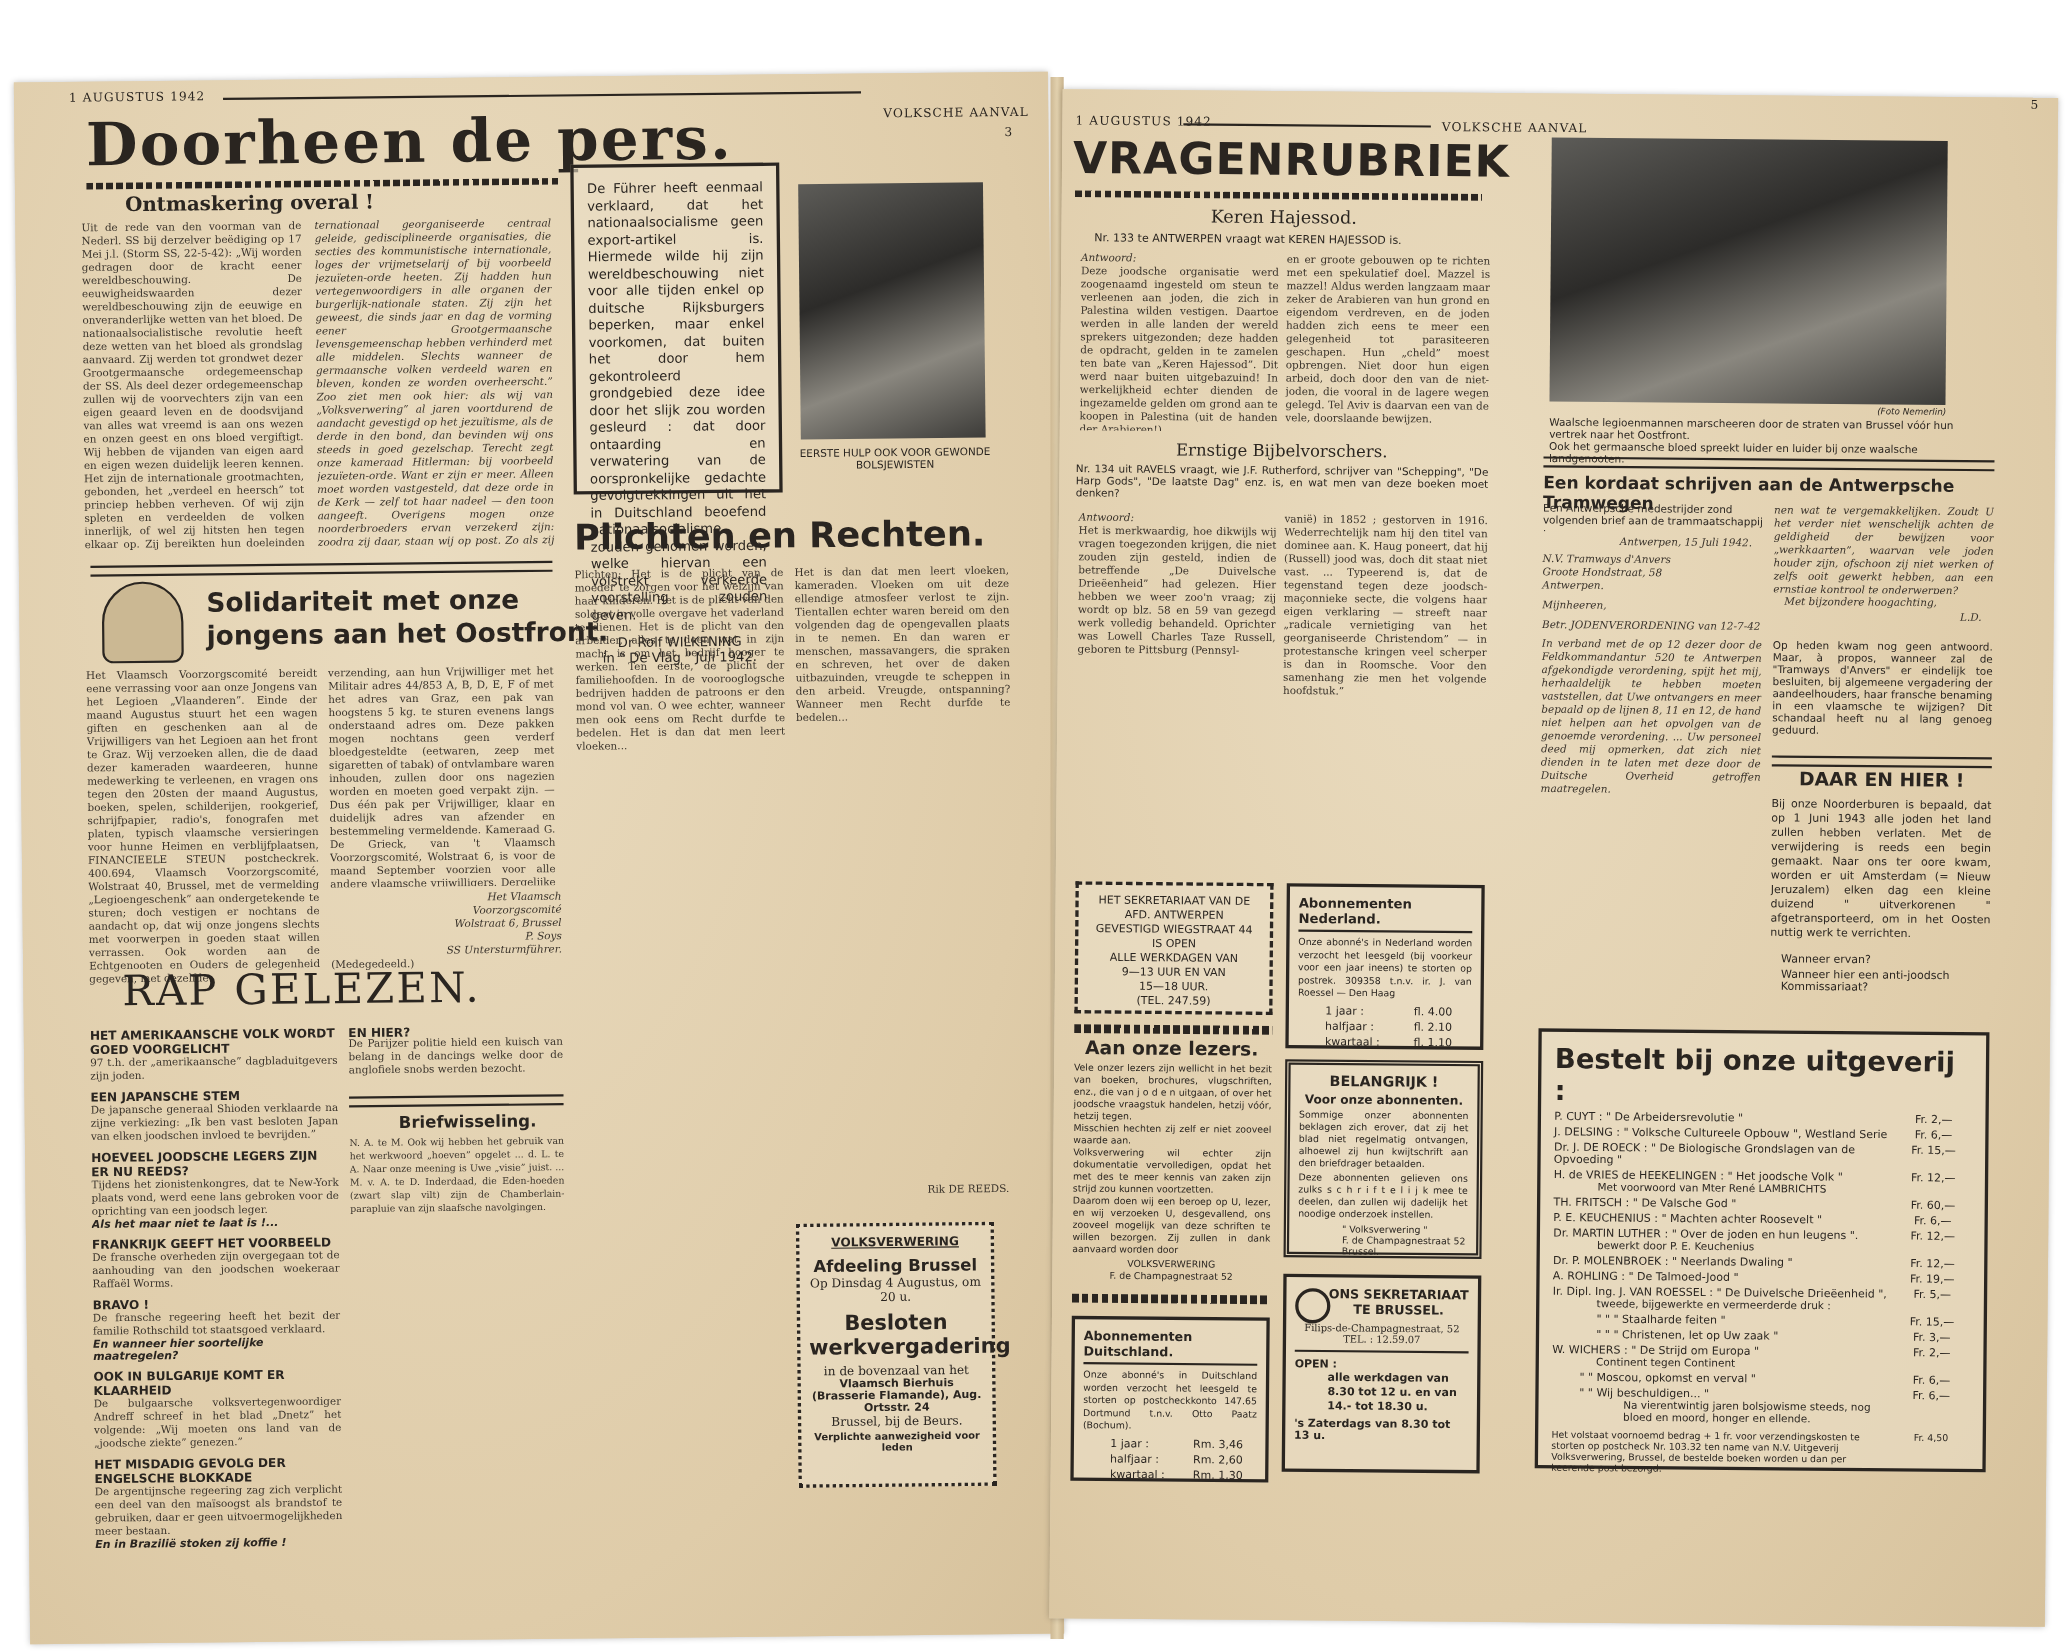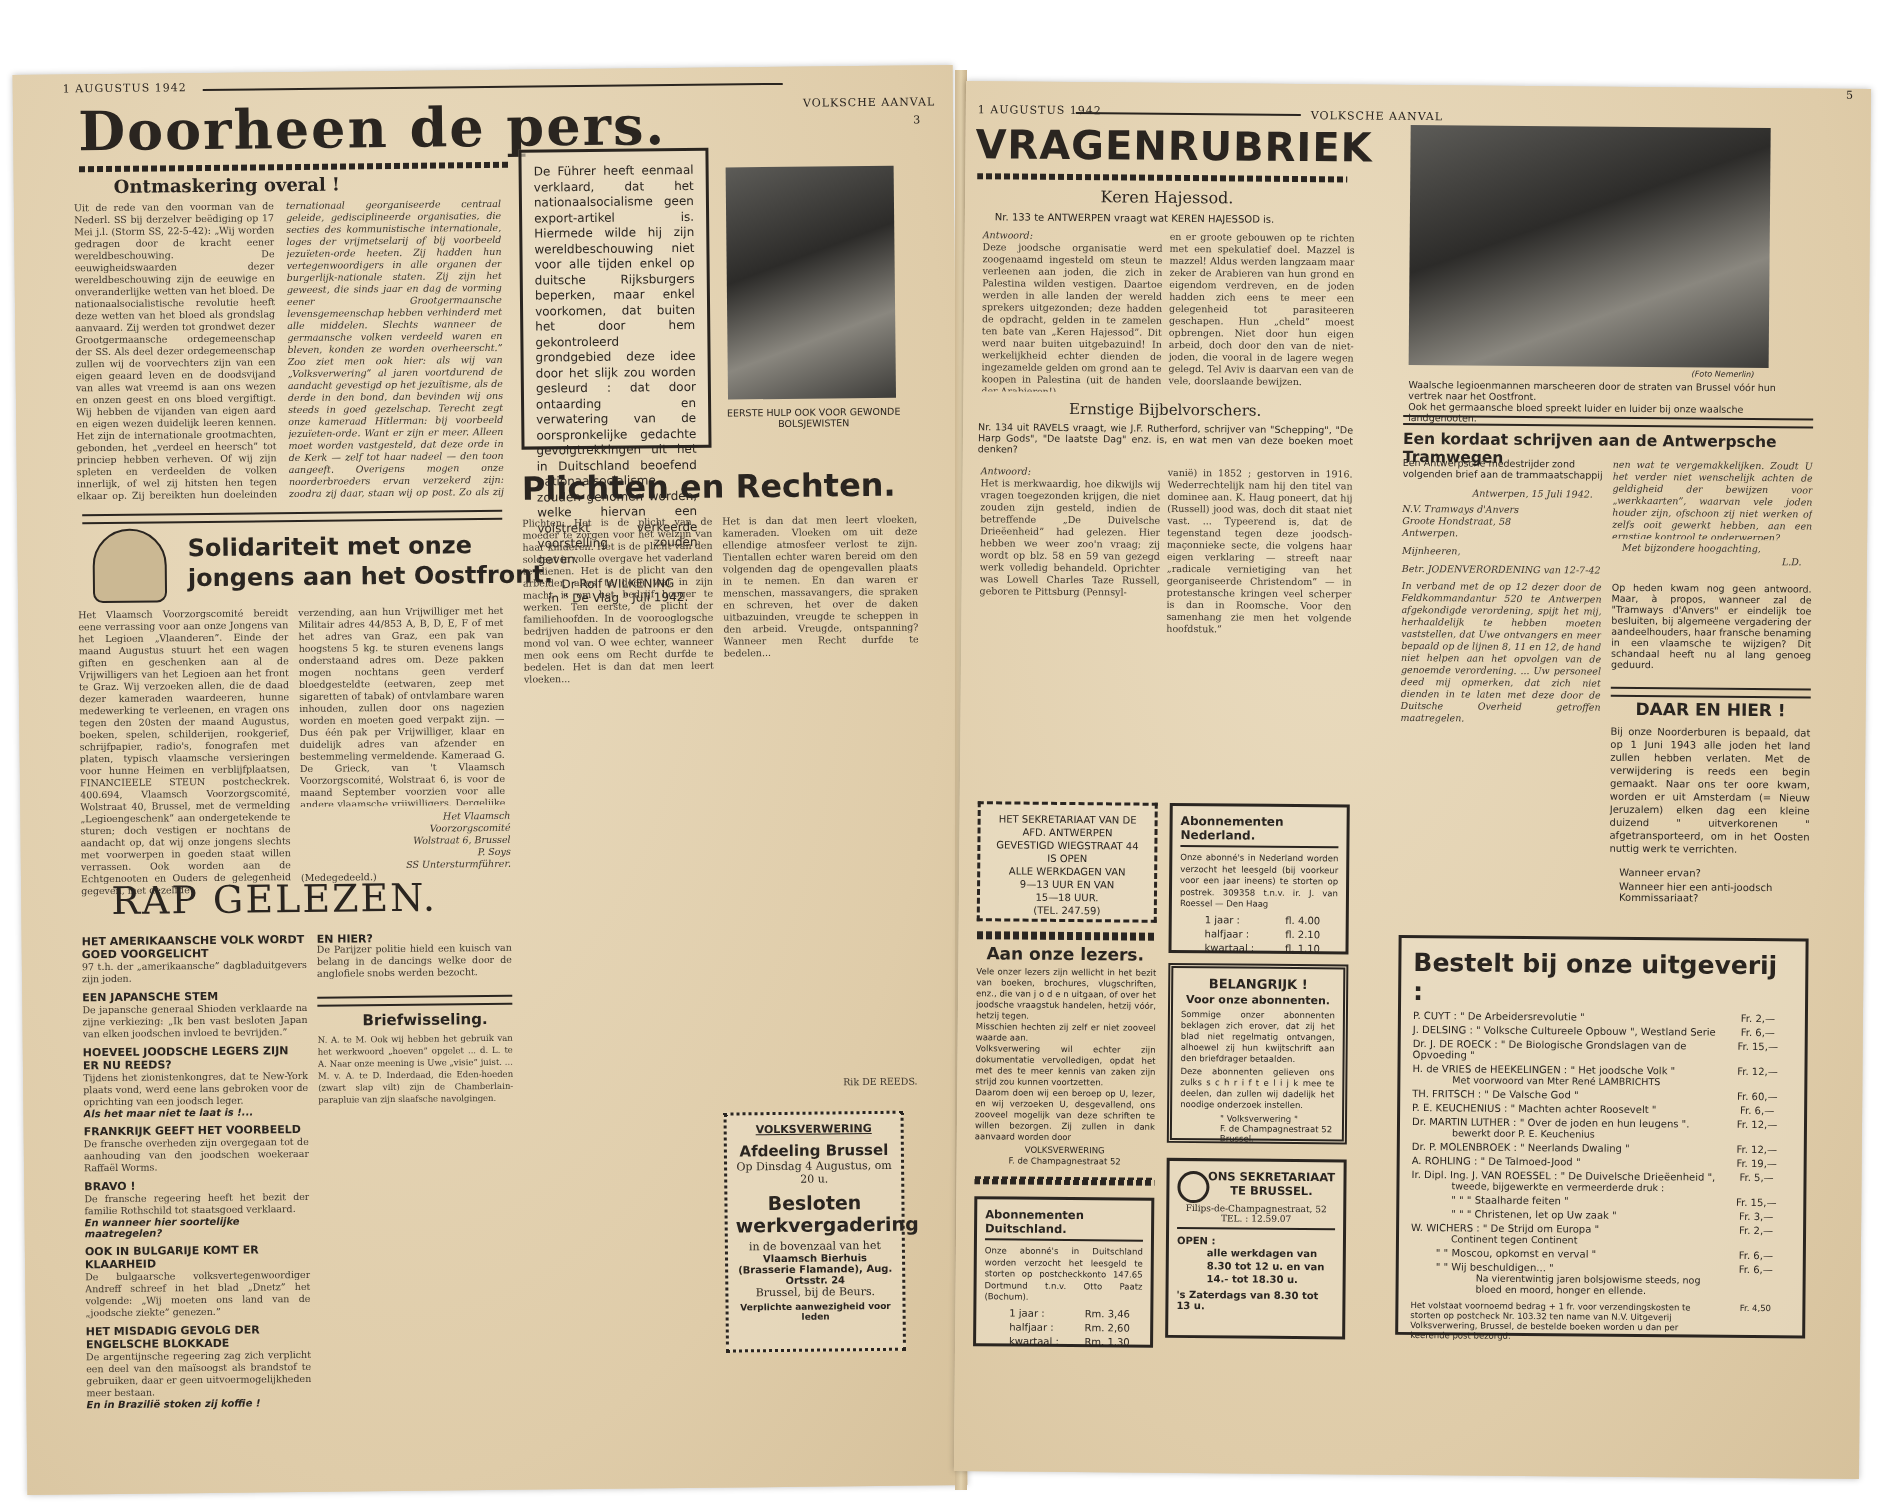--- a/index.html
+++ b/index.html
@@ -158,21 +158,21 @@
   <div class="col body-txt" style="left:18px;top:160px;width:180px;height:150px;">Deze joodsche organisatie werd zoogenaamd ingesteld om steun te verleenen aan joden, die zich in Palestina wilden vestigen. Daartoe werden in alle landen der wereld sprekers uitgezonden; deze hadden de opdracht, gelden in te zamelen ten bate van „Keren Hajessod”. Dit werd naar buiten uitgebazuind! In werkelijkheid echter dienden de ingezamelde gelden om grond aan te koopen in Palestina (uit de handen der Arabieren!)</div>
   <div class="col body-txt" style="left:205px;top:148px;width:185px;height:160px;">en er groote gebouwen op te richten met een spekulatief doel. Mazzel is mazzel! Aldus werden langzaam maar zeker de Arabieren van hun grond en eigendom verdreven, en de joden hadden zich eens te meer een gelegenheid tot parasiteeren geschapen. Hun „cheld” moest opbrengen. Niet door hun eigen arbeid, doch door den van de niet-joden, die vooral in de lagere wegen gelegd. Tel Aviv is daarvan een van de vele, doorslaande bewijzen.</div>
 
   <div class="abs h-serif center" style="left:12px;top:318px;width:380px;font-size:15px;font-weight:normal;">Ernstige Bijbelvorschers.</div>
   <div class="col sans" style="left:15px;top:340px;width:375px;height:40px;font-size:9.5px;text-align:justify;">Nr. 134 uit RAVELS vraagt, wie J.F. Rutherford, schrijver van "Schepping", "De Harp Gods", "De laatste Dag" enz. is, en wat men van deze boeken moet denken?</div>
   <div class="abs body-txt ital" style="left:18px;top:384px;">Antwoord:</div>
   <div class="col body-txt" style="left:18px;top:396px;width:180px;height:310px;">Het is merkwaardig, hoe dikwijls wij vragen toegezonden krijgen, die niet zouden zijn gesteld, indien de betreffende „De Duivelsche Drieëenheid” had gelezen. Hier hebben we weer zoo'n vraag; zij wordt op blz. 58 en 59 van gezegd werk volledig behandeld. Oprichter was Lowell Charles Taze Russell, geboren te Pittsburg (Pennsyl-</div>
   <div class="col body-txt" style="left:205px;top:384px;width:185px;height:310px;">vanië) in 1852 ; gestorven in 1916. Wederrechtelijk nam hij den titel van dominee aan. K. Haug poneert, dat hij (Russell) jood was, doch dit staat niet vast. ... Typeerend is, dat de tegenstand tegen deze joodsch-maçonnieke secte, die volgens haar eigen verklaring — streeft naar „radicale vernietiging van het georganiseerde Christendom” — in protestansche kringen veel scherper is dan in Roomsche. Voor den samenhang zie men het volgende hoofdstuk.”</div>
 
   <div class="photo" style="left:445px;top:40px;width:360px;height:240px;"></div>
-  <div class="abs sans ital" style="left:728px;top:282px;font-size:8px;">(Foto Nemerlin)</div>
+  <div class="abs sans ital" style="left:743px;top:282px;font-size:8px;">(Foto Nemerlin)</div>
   <div class="abs sans" style="left:445px;top:294px;width:400px;font-size:9.5px;">
     <div>Waalsche legioenmannen marscheeren door de straten van Brussel vóór hun vertrek naar het Oostfront.</div>
     <div>Ook het germaansche bloed spreekt luider en luider bij onze waalsche landgenooten.</div>
   </div>
   <div class="abs dbl" style="left:440px;top:330px;width:410px;"></div>
 
   <div class="abs h-sans" style="left:440px;top:345px;font-size:15.5px;">Een kordaat schrijven aan de Antwerpsche Tramwegen</div>
   <div class="col sans" style="left:440px;top:372px;width:200px;height:26px;font-size:9.5px;">Een Antwerpsche medestrijder zond volgenden brief aan de trammaatschappij :</div>
   <div class="abs body-txt ital" style="left:510px;top:402px;">Antwerpen, 15 Juli 1942.</div>
   <div class="abs body-txt ital" style="left:440px;top:418px;">

